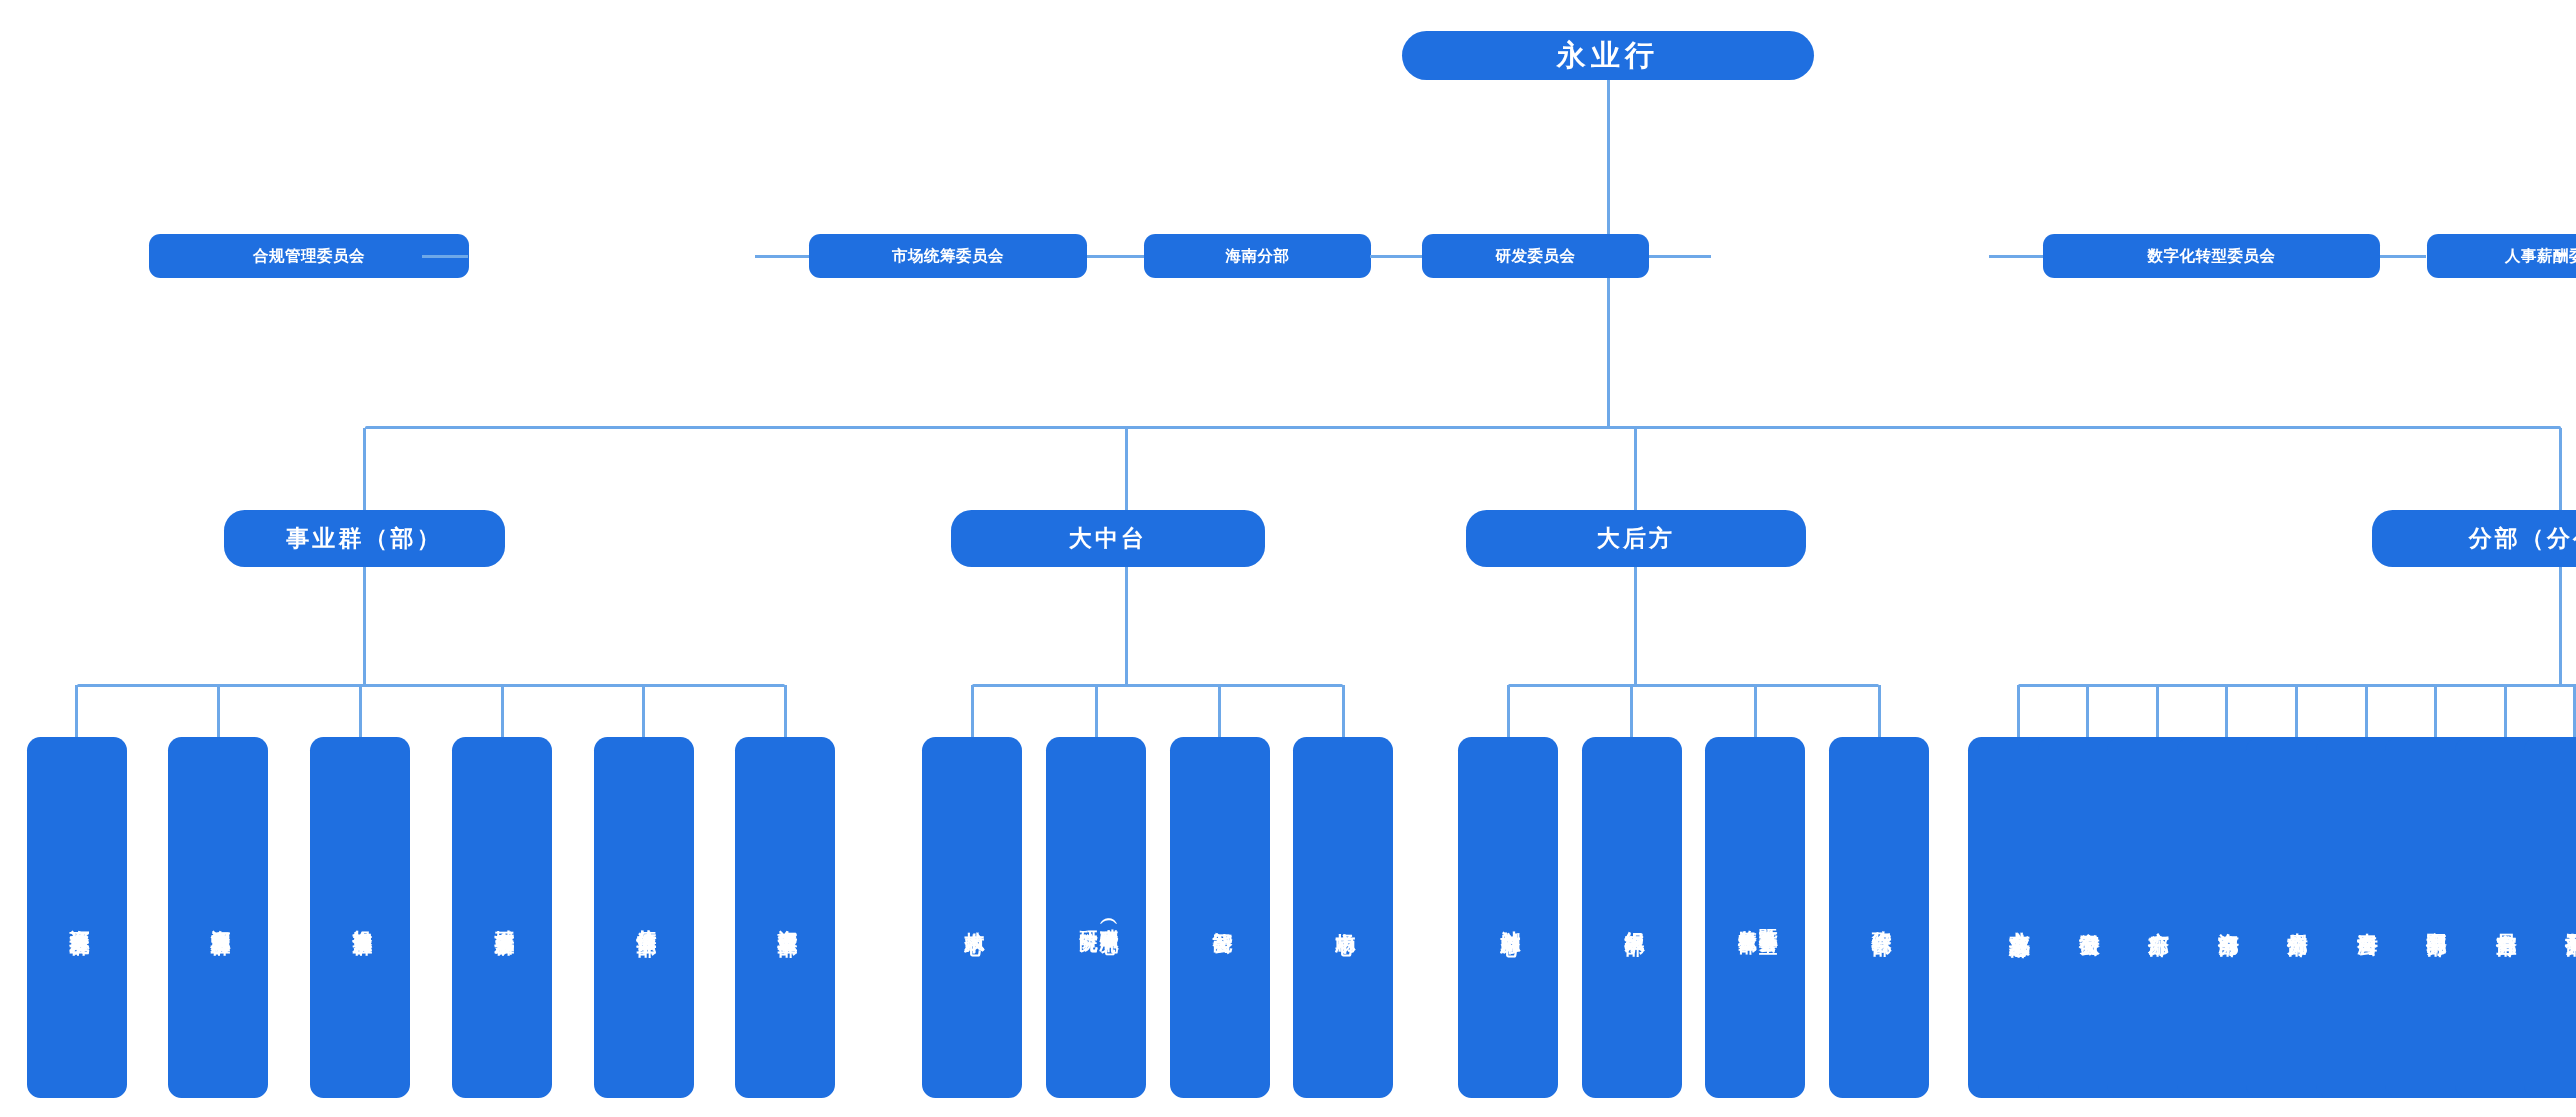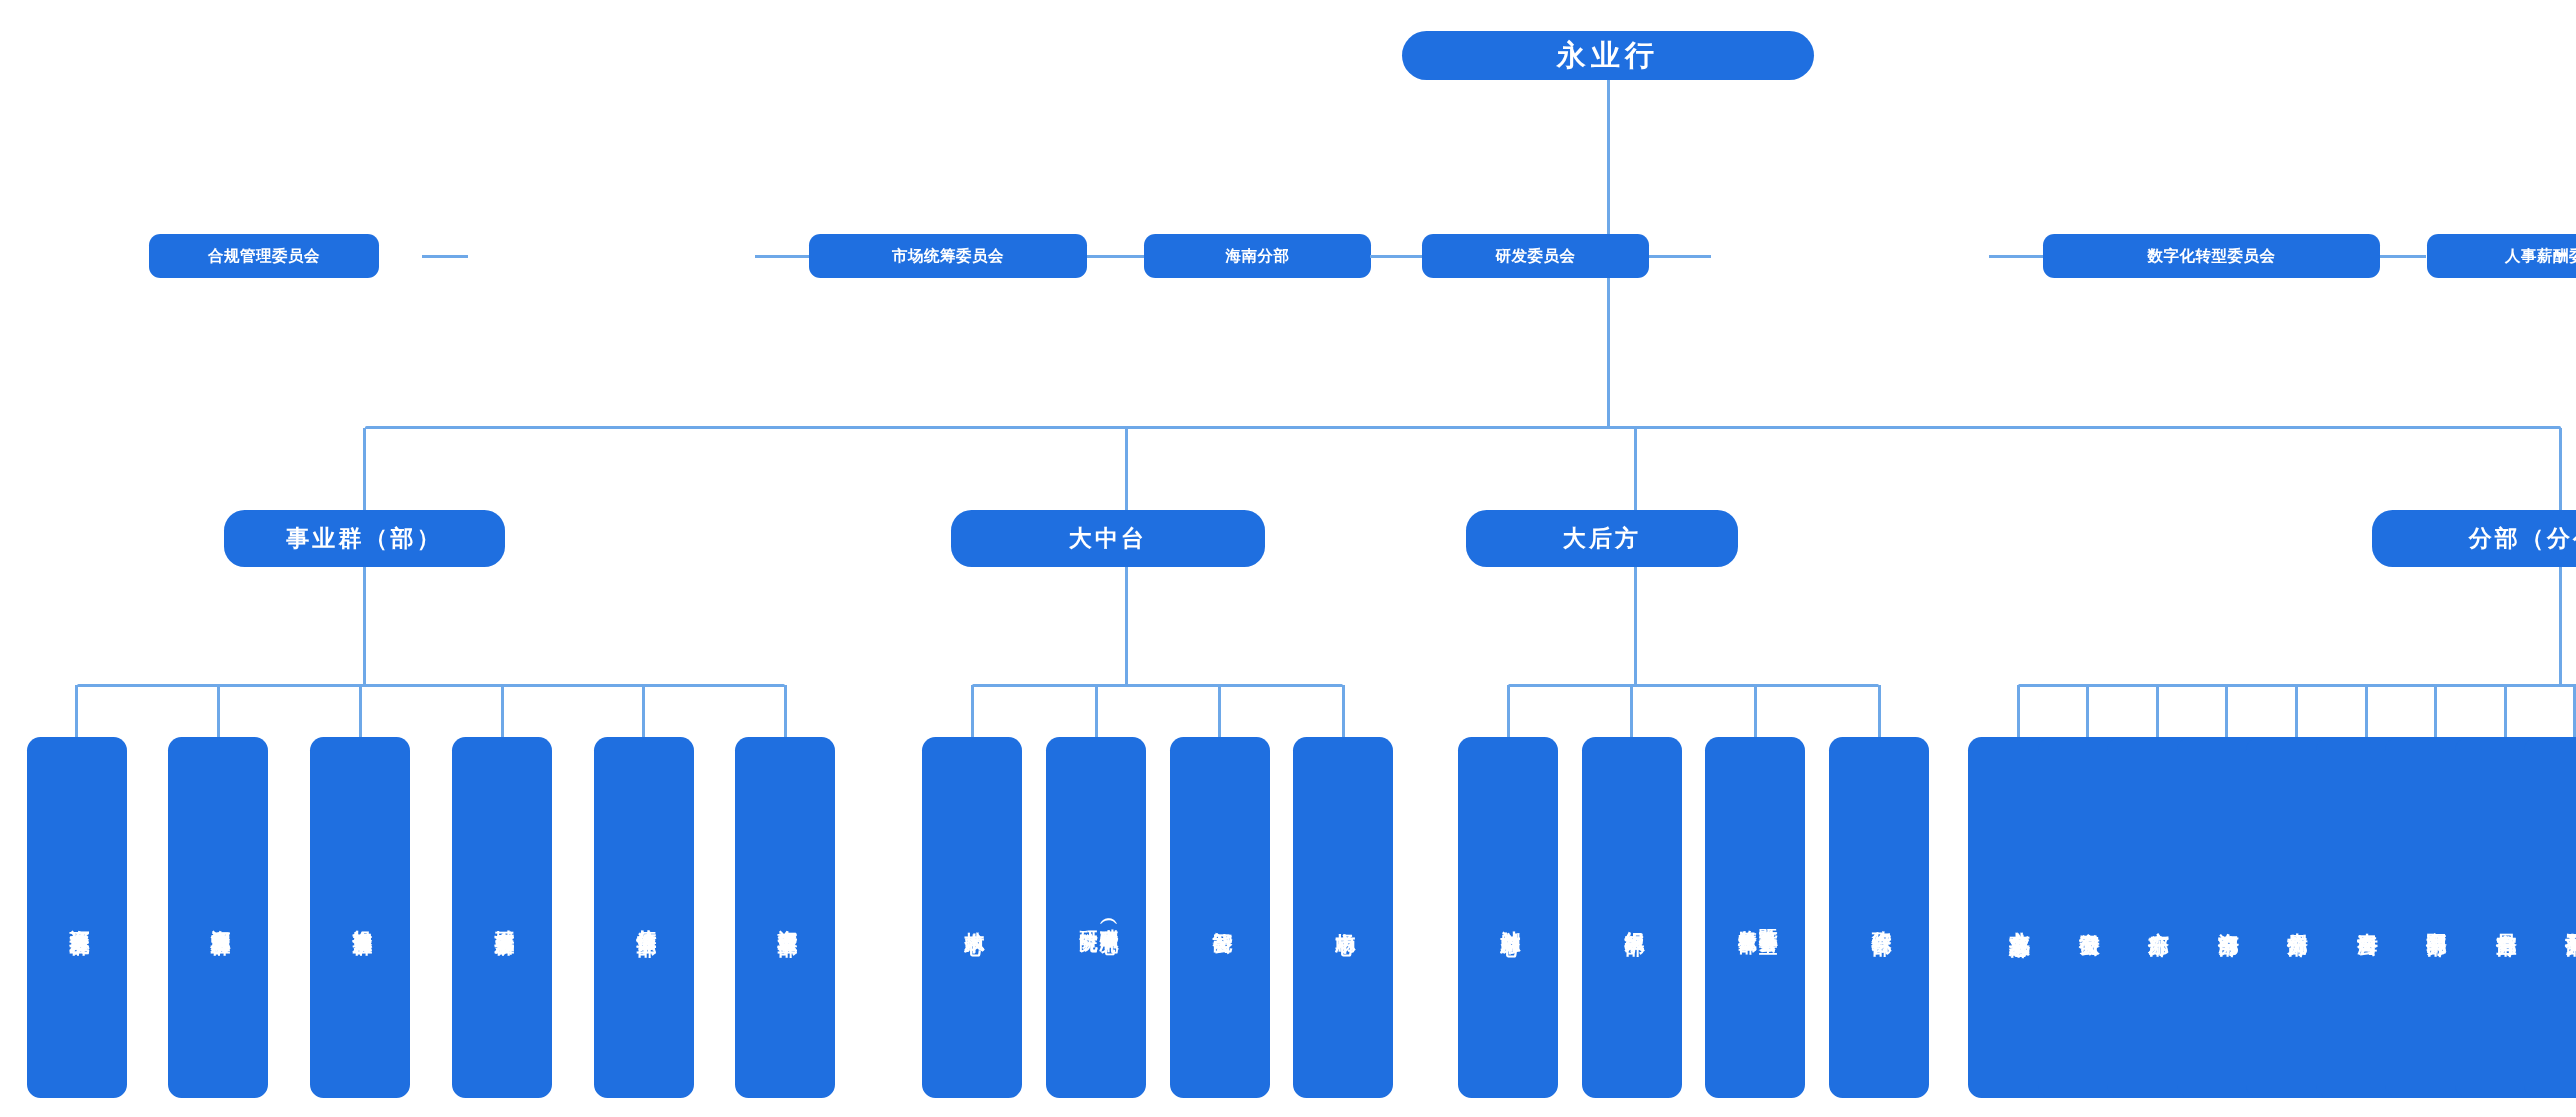--- a/index.html
+++ b/index.html
@@ -45,21 +45,21 @@
   }
 </style>
 </head>
 <body>
 
 <div id="chart">
     <div class="node root" style="left: 1402px; top: 31px; width: 412px; height: 49px;">
       <span>永业行</span>
     </div>
     <div class="line" style="left: 1607px; top: 80px; width: 3.1px; height: 155px;"></div>
-    <div class="node committee" style="left: 149px; top: 234px; width: 230px; height: 44px;">
+    <div class="node committee" style="left: 149px; top: 234px; width: 320px; height: 44px;">
       <span>合规管理委员会</span>
     </div>
     <div class="node committee" style="left: 809px; top: 234px; width: 278px; height: 44px;">
       <span>市场统筹委员会</span>
     </div>
     <div class="node committee" style="left: 1144px; top: 234px; width: 227px; height: 44px;">
       <span>海南分部</span>
     </div>
     <div class="node committee" style="left: 1422px; top: 234px; width: 227px; height: 44px;">
       <span>研发委员会</span>
@@ -129,21 +129,21 @@
       </div>
     </div>
     <div class="line" style="left: 1218px; top: 685px; width: 3.1px; height: 52px;"></div>
     <div class="node leaf" style="left: 1170px; top: 737px; width: 100px; height: 361px;">
       <div class="vtext">智能公司</div>
     </div>
     <div class="line" style="left: 1342px; top: 685px; width: 3.1px; height: 52px;"></div>
     <div class="node leaf" style="left: 1293px; top: 737px; width: 100px; height: 361px;">
       <div class="vtext">市场中心</div>
     </div>
-    <div class="node division" style="left: 1466px; top: 510px; width: 272px; height: 57px;">
+    <div class="node division" style="left: 1466px; top: 510px; width: 340px; height: 57px;">
       <span>大后方</span>
     </div>
     <div class="line" style="left: 1634px; top: 567px; width: 3.1px; height: 118px;"></div>
     <div class="line" style="left: 1508px; top: 684px; width: 371px; height: 3.1px; border-radius: 3.1px;"></div>
     <div class="line" style="left: 1507px; top: 685px; width: 3.1px; height: 52px;"></div>
     <div class="node leaf" style="left: 1458px; top: 737px; width: 100px; height: 361px;">
       <div class="vtext">计划财务中心</div>
     </div>
     <div class="line" style="left: 1630px; top: 685px; width: 3.1px; height: 52px;"></div>
     <div class="node leaf" style="left: 1582px; top: 737px; width: 100px; height: 361px;">

